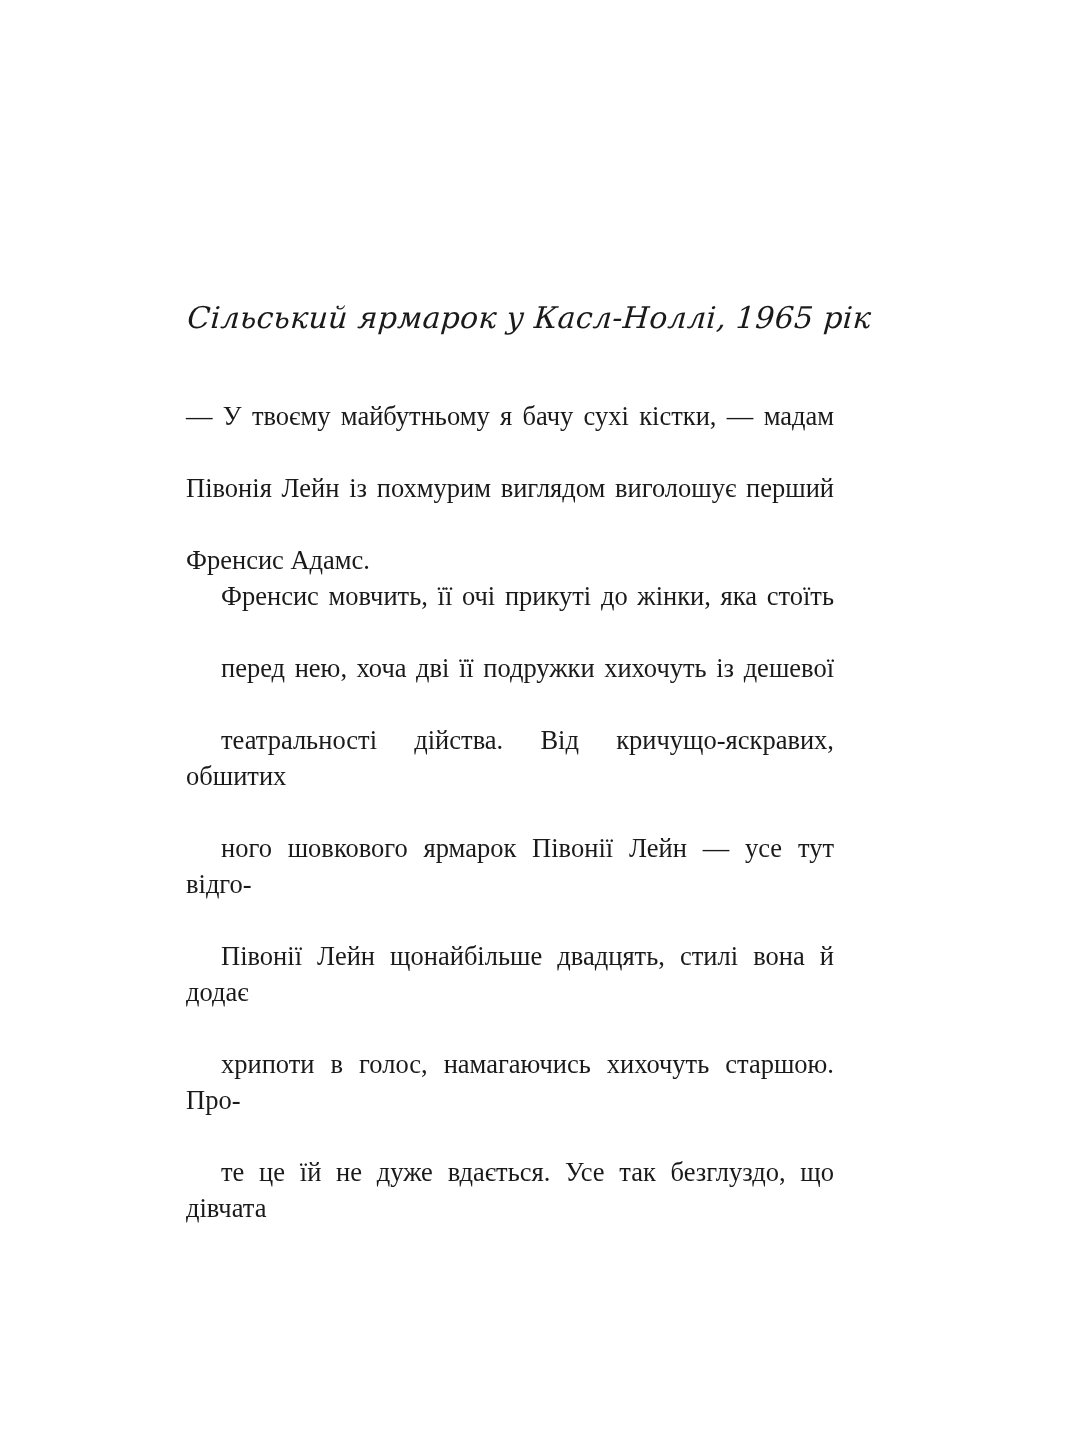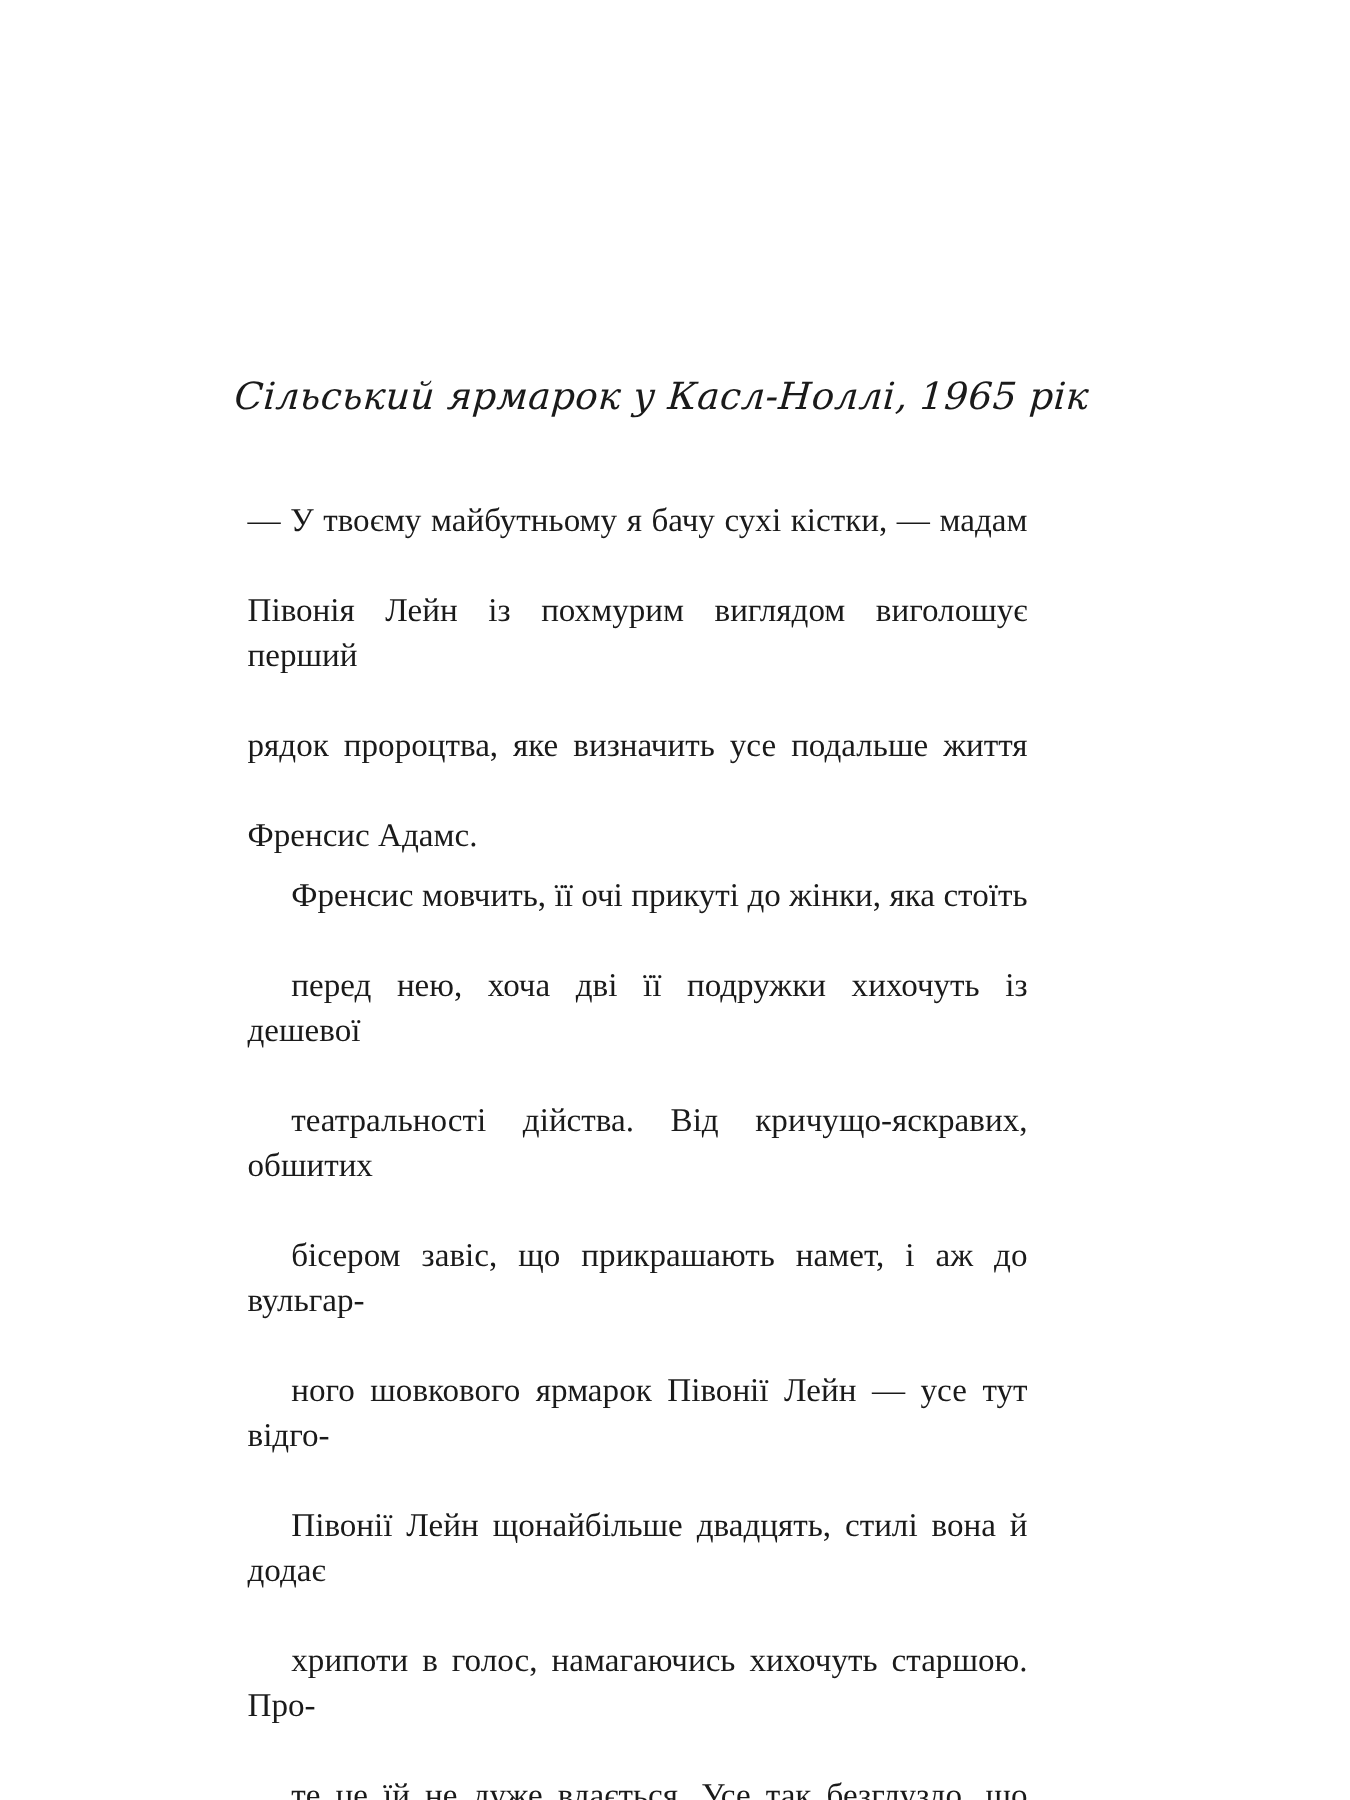--- a/index.html
+++ b/index.html
@@ -49,21 +49,21 @@
     font-family: "Liberation Serif", "DejaVu Serif", serif;
     font-size: 26.5px;
     line-height: 36px;
     text-align: justify;
     text-justify: inter-word;
     hyphens: manual;
     color: #1a1a1a;
   }
 
   .body-copy p {
-    margin: 12px;
+    margin: 0;
     text-indent: 35px;
   }
 
   .body-copy p.no-indent {
     text-indent: 0;
   }
 
   
   .ln {
     display: block;
@@ -84,28 +84,26 @@
 <div class="page">
 
   <div class="text-block">
 
     <h1 class="chapter-heading">Сільський ярмарок у Касл-Ноллі, 1965 рік</h1>
 
     <div class="body-copy">
         <p class="no-indent">
           <span class="ln">— У твоєму майбутньому я бачу сухі кістки, — мадам</span>
           <span class="ln">Півонія Лейн із похмурим виглядом виголошує перший</span>
-          <span class="ln">рядок пророцтва, яке визначить усе подальше життя</span>
           <span class="ln last">Френсис Адамс.</span>
         </p>
         <p>
           <span class="ln">Френсис мовчить, її очі прикуті до жінки, яка стоїть</span>
           <span class="ln">перед нею, хоча дві її подружки хихочуть із дешевої</span>
           <span class="ln">театральності дійства. Від кричущо-яскравих, обшитих</span>
-          <span class="ln">бісером завіс, що прикрашають намет, і аж до вульгар-</span>
           <span class="ln">ного шовкового ярмарок Півонії Лейн — усе тут відго-</span>
           <span class="ln">Півонії Лейн щонайбільше двадцять, стилі вона й додає</span>
           <span class="ln">хрипоти в голос, намагаючись хихочуть старшою. Про-</span>
           <span class="ln">те це їй не дуже вдається. Усе так безглуздо, що дівчата</span>
         </p>
       </div>
 
   </div>
 
 </div>

